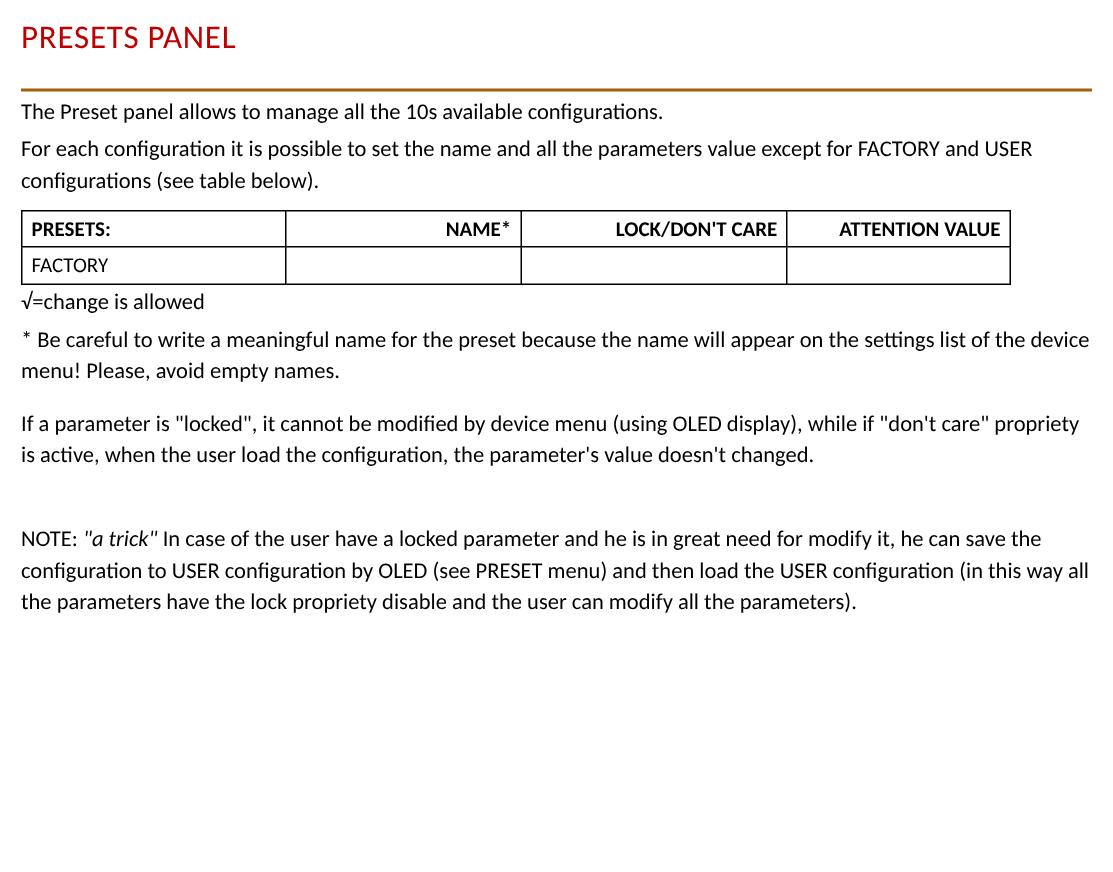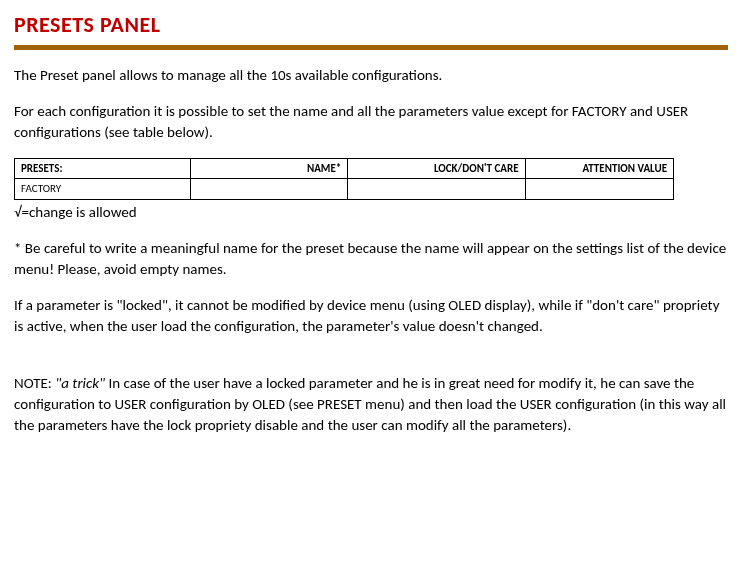--- a/index.html
+++ b/index.html
@@ -8,37 +8,37 @@
     color: #000;
     margin: 0;
     padding: 10px 14px;
     width: 742px;
     box-sizing: border-box;
     line-height: 1.4;
     background: #fff;
   }
   h1.title {
     color: #c00000;
-    font-weight: bold;
+    font-weight: normal;
     font-size: 22px;
     letter-spacing: 0.5px;
     margin: 0 0 4px 0;
-    border-bottom: 5px solid #a16207;
-    padding-bottom: 4px;
+    border-bottom: 2px solid #a16207;
+    padding-bottom: 18px;
   }
-  p { margin: 15px 0; }
+  p { margin: 4px 0; }
   table {
     border-collapse: collapse;
     margin: 8px 0 2px 0;
     width: 660px;
   }
   th, td {
     border: 1px solid #000;
     padding: 2px 6px;
-    font-size: 11px;
+    font-size: 14px;
     text-align: left;
     vertical-align: top;
   }
   th { font-weight: bold; }
   th.center, td.center { text-align: right; }
   .bold-inline { font-weight: bold; }
   .italic-inline { font-style: italic; }
   .para-block { margin-top: 14px; }
 </style>
 </head>

